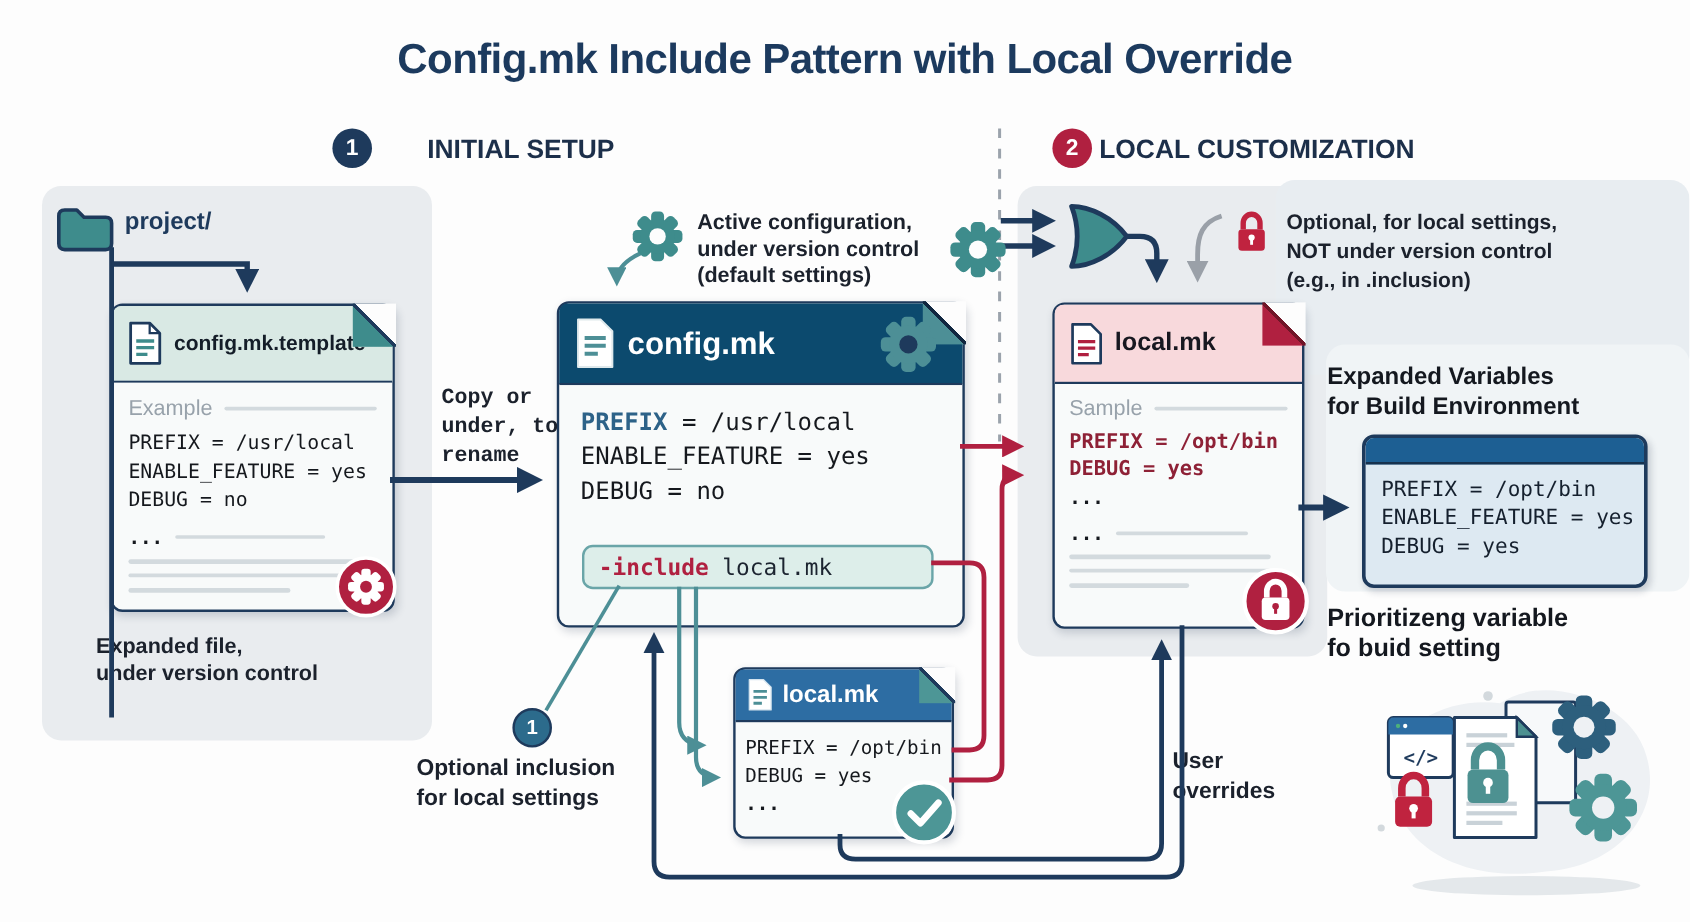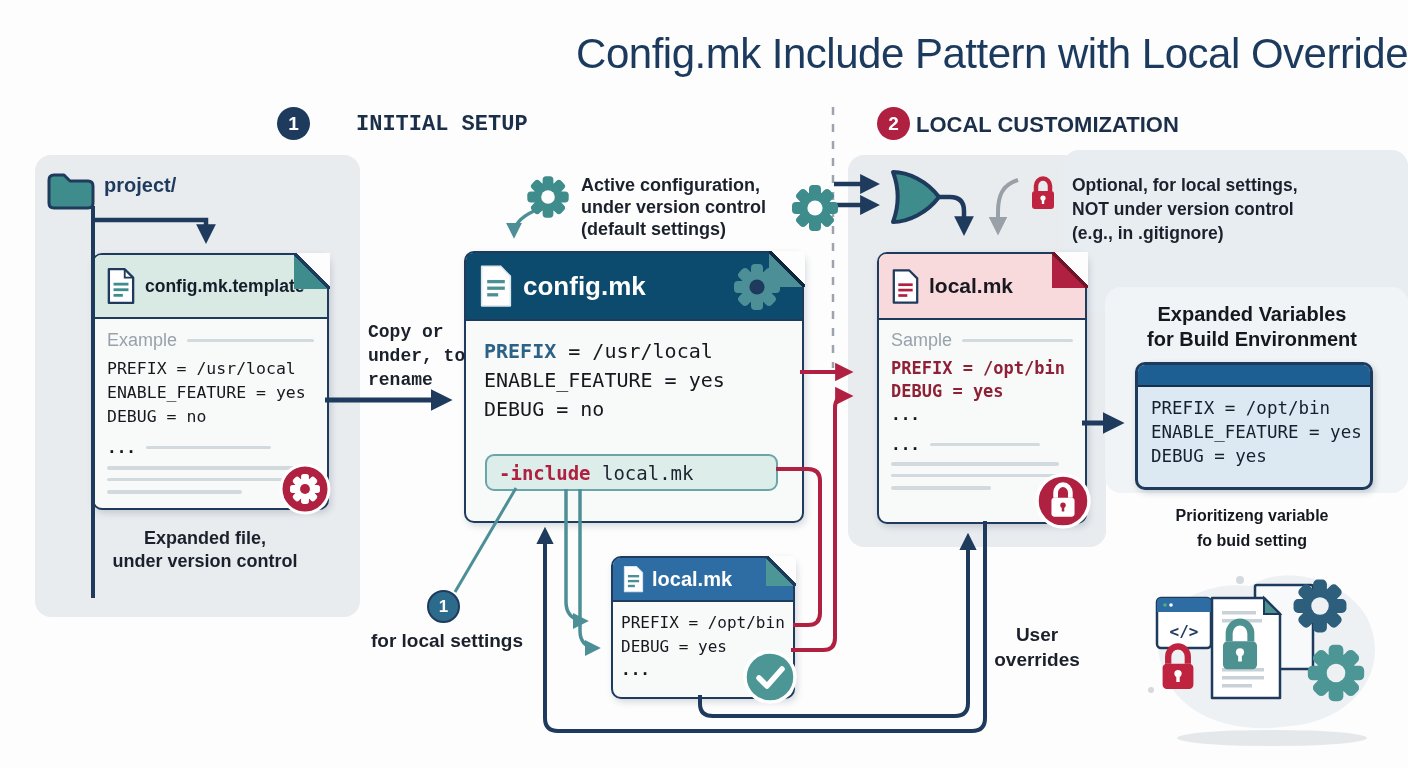--- a/index.html
+++ b/index.html
@@ -5,27 +5,27 @@
   html,body{margin:0;padding:0;background:#fdfdfd;}
   .stage{position:relative;width:1408px;height:768px;background:#fdfdfd;overflow:hidden;
          font-family:"Liberation Sans",sans-serif;color:#1a2332;}
   .abs{position:absolute;}
   .panel{position:absolute;border-radius:16px;z-index:1;}
   .card{position:absolute;border:2.5px solid #1e3a5c;border-radius:10px;background:#f8fafa;
         box-shadow:2px 3px 7px rgba(30,45,70,.18);z-index:10;}
   .card-header{display:flex;align-items:center;gap:10px;padding:0 13px;border-bottom:2.5px solid #1e3a5c;
         border-radius:7px 7px 0 0;box-sizing:border-box;}
   .dogear{position:absolute;top:-2.5px;right:-2.5px;width:36px;height:36px;z-index:12;}
-  .title{position:absolute;top:30px;left:0;width:100%;text-align:right;font-size:42px;font-weight:400;
+  .title{position:absolute;top:30px;left:0;width:100%;text-align:center;font-size:35px;font-weight:700;
         color:#1c3a5e;letter-spacing:-.5px;z-index:20;}
   .badge{position:absolute;width:33px;height:33px;border-radius:50%;color:#fff;font-weight:800;font-size:19px;
         display:flex;align-items:center;justify-content:center;z-index:20;}
   .sec-label{position:absolute;font-size:22px;font-weight:800;color:#1c2f4a;z-index:20;}
   .t{position:absolute;font-weight:700;font-size:18px;line-height:23px;color:#1b212c;z-index:20;}
-  .t.center{text-align:center;}
+  .t.center{text-align:left;}
   .code{font-family:"DejaVu Sans Mono",monospace;white-space:pre;color:#15181d;}
   .section-row{display:flex;align-items:center;gap:10px;color:#98a2ab;font-size:18px;font-weight:400;}
   .bar{height:3.5px;background:#d3dade;border-radius:2px;}
   .grow{flex:1;}
   .include-box{position:absolute;left:19px;top:201px;width:293px;height:37px;border:2.5px solid #6aa5a8;
         border-radius:9px;background:#ddeeea;display:flex;align-items:center;padding-left:12px;box-sizing:border-box;}
   .maroon{color:#8e2136;}
   svg.overlay{position:absolute;inset:0;z-index:50;pointer-events:none;}
   .hdr-title{font-weight:800;}
 </style>
@@ -34,21 +34,21 @@
 
 <div class="stage">
 
   <div class="panel" style="left:35px;top:155px;width:325px;height:462px;background:#e9ecef;"></div>
   <div class="panel" style="left:848px;top:155px;width:258px;height:392px;background:#e9ecef;"></div>
   <div class="panel" style="left:1063px;top:150px;width:345px;height:162px;background:#e8edf1;"></div>
   <div class="panel" style="left:1105px;top:287px;width:303px;height:206px;background:#f0f4f6;"></div>
 
   <div class="title">Config.mk Include Pattern with Local Override</div>
   <div class="badge" style="left:277px;top:107px;background:#1e3a5c;">1</div>
-  <div class="sec-label" style="left:356px;top:112px;font-family:Liberation Mono, monospace;">INITIAL SETUP</div>
+  <div class="sec-label" style="left:356px;top:112px;">INITIAL SETUP</div>
   <div class="badge" style="left:877px;top:107px;background:#b02040;">2</div>
   <div class="sec-label" style="left:916px;top:112px;">LOCAL CUSTOMIZATION</div>
 
   <div class="abs" style="left:104px;top:174px;font-size:20px;font-weight:800;color:#1e3a5c;z-index:20;">project/</div>
 
   <div class="card" style="left:92px;top:253px;width:233px;height:253px;">
     <div class="card-header" style="height:64px;background:#d9e9e4;">
       <svg width="28" height="38" viewBox="0 0 30 40">
         <path d="M2,2 H19 L28,11 V38 H2 Z" fill="#ffffff" stroke="#1e3a5c" stroke-width="2.5" stroke-linejoin="round"></path>
         <path d="M19,2 V11 H28" fill="none" stroke="#1e3a5c" stroke-width="2"></path>
@@ -110,27 +110,28 @@
       <div class="code" style="font-size:20px;line-height:29px;">DEBUG = no</div>
     </div>
     <div class="include-box">
       <span class="code" style="font-size:19px;color:#b02040;font-weight:700;">-include</span>
         <span class="code" style="font-size:19px;color:#1c2430;"> local.mk</span>
     </div>
   </div>
 
   <div class="badge" style="left:427px;top:590px;background:#2c6b8c;border:2.5px solid #1e3a5c;box-sizing:border-box;font-size:17px;">1</div>
   <div class="t center" style="left:347px;top:628px;width:200px;font-size:19px;line-height:25px;">
+    <div>Optional inclusion</div>
     <div>for local settings</div>
   </div>
 
   <div class="t" style="left:1072px;top:173px;font-size:17.5px;line-height:24px;">
     <div>Optional, for local settings,</div>
     <div>NOT under version control</div>
-    <div>(e.g., in .gitignore)</div>
+    <div>(e.g., in .inclusion)</div>
   </div>
 
   <div class="card" style="left:877px;top:252px;width:206px;height:268px;">
     <div class="card-header" style="height:66px;background:#f8d9dc;">
       <svg width="27" height="37" viewBox="0 0 30 40">
         <path d="M2,2 H19 L28,11 V38 H2 Z" fill="#ffffff" stroke="#1e3a5c" stroke-width="2.5" stroke-linejoin="round"></path>
         <line x1="7" y1="18" x2="23" y2="18" stroke="#b02040" stroke-width="3"></line>
         <line x1="7" y1="24" x2="23" y2="24" stroke="#b02040" stroke-width="3"></line>
         <line x1="7" y1="30" x2="17" y2="30" stroke="#b02040" stroke-width="3"></line>
       </svg>
@@ -184,21 +185,21 @@
   </div>
   <div class="abs" style="left:1135px;top:362px;width:232px;height:122px;border:3px solid #1e3a5c;border-radius:10px;
        background:#dde9f2;overflow:hidden;box-shadow:2px 3px 6px rgba(30,45,70,.2);z-index:10;">
     <div style="height:20px;background:#1d5f93;border-bottom:2px solid #16314e;"></div>
     <div style="padding:9px 13px;">
       <div class="code" style="font-size:17.5px;line-height:24px;color:#15202e;">PREFIX = /opt/bin</div>
       <div class="code" style="font-size:17.5px;line-height:24px;color:#15202e;">ENABLE_FEATURE = yes</div>
       <div class="code" style="font-size:17.5px;line-height:24px;color:#15202e;">DEBUG = yes</div>
     </div>
   </div>
-  <div class="t center" style="left:1106px;top:503px;width:292px;font-size:16px;line-height:25px;color:#14181f;">
+  <div class="t center" style="left:1106px;top:503px;width:292px;font-size:21px;line-height:25px;color:#14181f;">
     <div>Prioritizeng variable</div>
     <div>fo buid setting</div>
   </div>
 
   <svg class="overlay" width="1408" height="768" viewBox="0 0 1408 768">
     <defs>
       <marker id="m-navy" viewBox="0 0 10 10" refX="7" refY="5" markerWidth="4.4" markerHeight="4.4" orient="auto-start-reverse">
           <path d="M0,0 L10,5 L0,10 Z" fill="#1e3a5c"></path>
         </marker>
       <marker id="m-red" viewBox="0 0 10 10" refX="7" refY="5" markerWidth="4.6" markerHeight="4.6" orient="auto-start-reverse">

